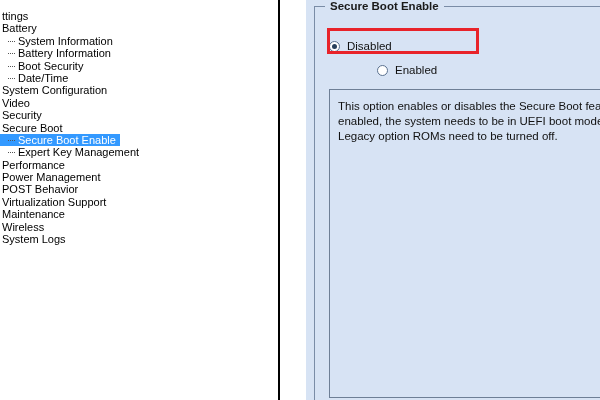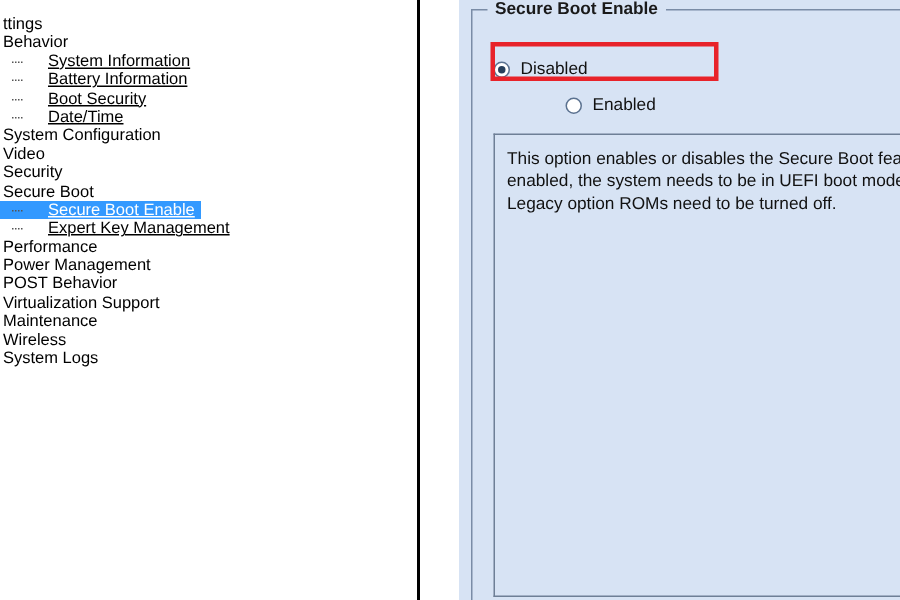--- a/index.html
+++ b/index.html
@@ -32,21 +32,21 @@
   .tree-item {
     height: 12.4px;
     line-height: 12.4px;
     white-space: nowrap;
     font-size: 11px;
     color: #000000;
     padding-left: 2px;
     position: relative;
   }
   .tree-item.lvl0 { padding-left: 2px; }
-  .tree-item.lvl1 { padding-left: 32px; text-decoration: underline; }
+  .tree-item.lvl1 { padding-left: 18px; }
   .tree-item.lvl1::before {
     content: "";
     position: absolute;
     left: 8px;
     top: 6px;
     width: 7px;
     height: 0;
     border-top: 1px dotted #555;
   }
   .tree-item.selected {
@@ -160,21 +160,21 @@
   #description-text {
     display: block;
     width: 330px;
   }
 </style>
 </head>
 <body>
 
 <div id="tree-panel">
   <div class="tree-row-wrap"><span class="tree-item lvl0">ttings</span></div>
-  <div class="tree-row-wrap"><span class="tree-item lvl0">Behavior</span></div>
+  <div class="tree-row-wrap"><span class="tree-item lvl0">Battery</span></div>
   <div class="tree-row-wrap"><span class="tree-item lvl1">System Information</span></div>
   <div class="tree-row-wrap"><span class="tree-item lvl1">Battery Information</span></div>
   <div class="tree-row-wrap"><span class="tree-item lvl1">Boot Security</span></div>
   <div class="tree-row-wrap"><span class="tree-item lvl1">Date/Time</span></div>
   <div class="tree-row-wrap"><span class="tree-item lvl0">System Configuration</span></div>
   <div class="tree-row-wrap"><span class="tree-item lvl0">Video</span></div>
   <div class="tree-row-wrap"><span class="tree-item lvl0">Security</span></div>
   <div class="tree-row-wrap"><span class="tree-item lvl0">Secure Boot</span></div>
   <div class="tree-row-wrap"><span class="tree-item lvl1 selected">Secure Boot Enable</span></div>
   <div class="tree-row-wrap"><span class="tree-item lvl1">Expert Key Management</span></div>

